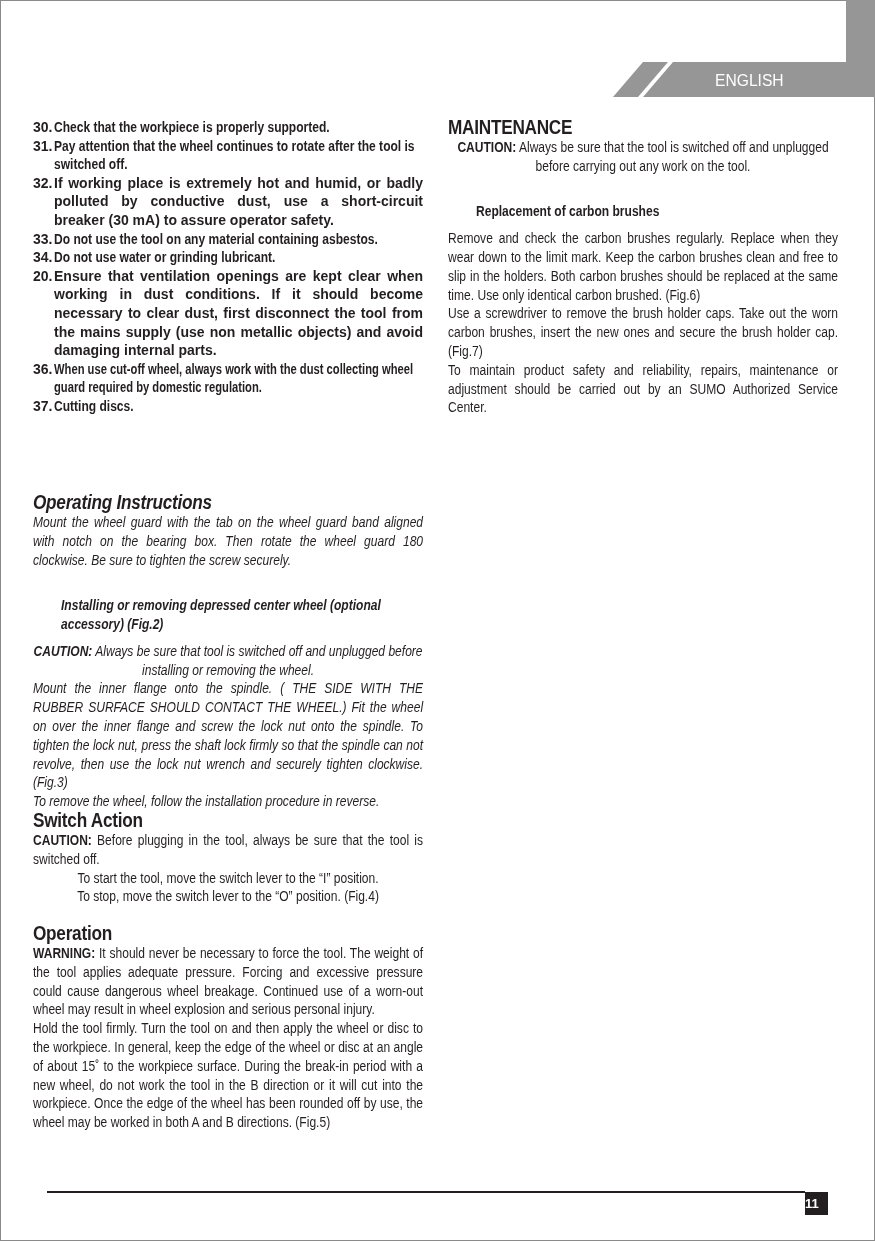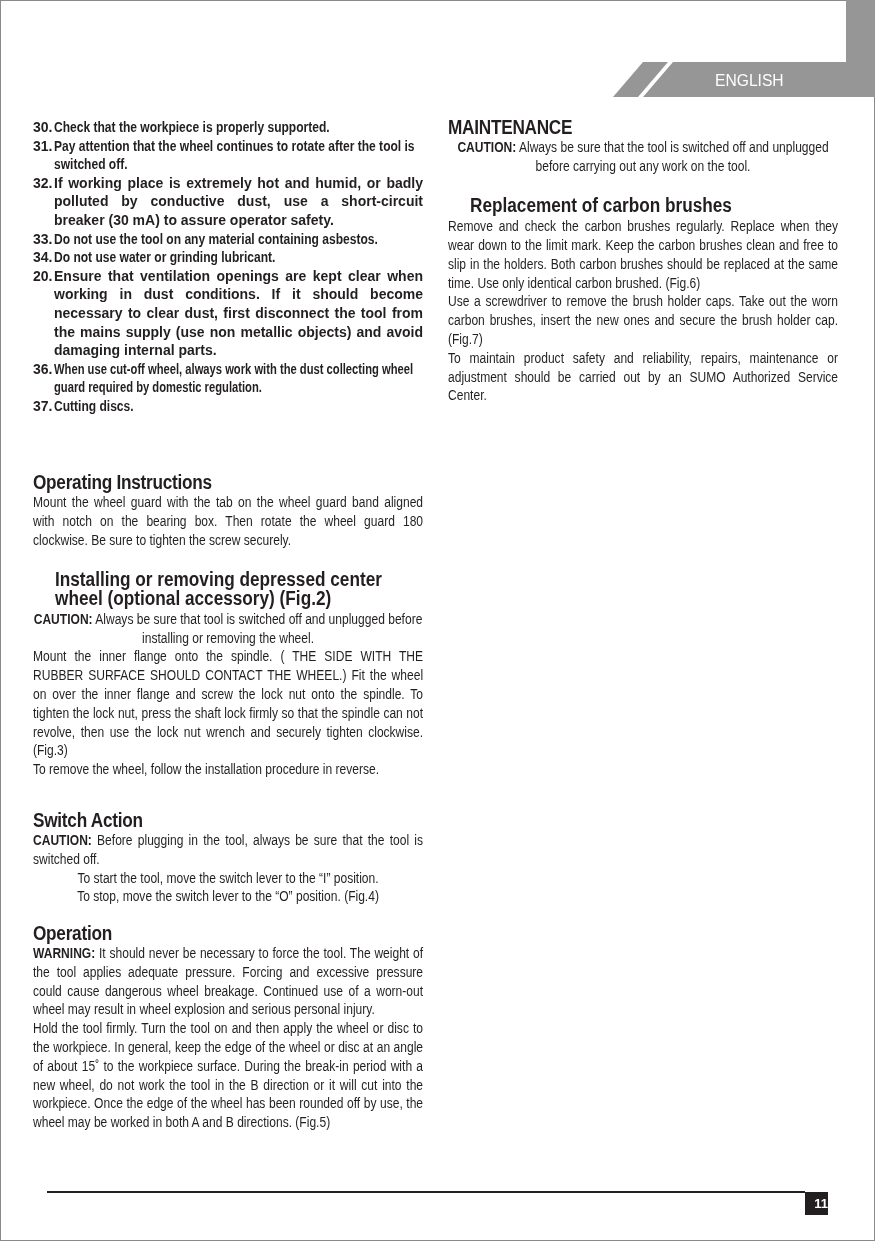--- a/index.html
+++ b/index.html
@@ -15,28 +15,28 @@
   .col-right { left: 448px; }
 
   .narrow { display: inline-block; transform: scaleX(0.86); transform-origin: left top; width: 116.3%; }
 
   .safety-list { position: absolute; left: 33px; top: 118px; width: 390px; margin: 0; padding: 0; list-style: none; }
   .safety-list li { position: relative; padding-left: 21px; font-weight: bold; font-size: 14px; line-height: 18.6px; }
   .safety-list li .num { position: absolute; left: 0; top: 0; text-align: right; }
   .safety-list li .txt { display: block; }
 
   h2.sec { margin: 0; font-size: 20px; font-weight: bold; line-height: 22px; letter-spacing: -0.3px; }
-  h3.sub { margin: 2px; font-size: 20px; font-weight: bold; line-height: 18.8px; padding-left: 20px; }
+  h3.sub { margin: 8px; font-size: 14px; font-weight: bold; line-height: 18.8px; padding-left: 20px; }
   p.body { margin: 0; font-size: 14px; line-height: 18.8px; text-align: justify; }
   p.body.left { text-align: center; }
   .lead { font-weight: bold; }
   .gap { height: 18.8px; }
 
   .footer-rule { position: absolute; left: 47px; top: 1191px; width: 758px; height: 2px; background: #231f20; }
-  .page-num { position: absolute; left: 805px; top: 1192px; width: 23px; height: 23px; background: #231f20; color: #ffffff; font-size: 13px; font-weight: bold; line-height: 23px; text-align: right; }
+  .page-num { position: absolute; left: 805px; top: 1192px; width: 23px; height: 23px; background: #231f20; color: #ffffff; font-size: 13px; font-weight: bold; line-height: 23px; text-align: left; }
 </style>
 </head>
 <body>
 
 <div class="page-frame"></div>
 
 <div class="side-tab"></div>
 <div class="banner">
   <svg width="262" height="35" viewBox="0 0 262 35">
     <polygon points="30,0 55,0 25,35 0,35" fill="#969696"></polygon>
@@ -83,21 +83,21 @@
 <div class="col col-right" style="top:116px;">
   <h2 class="sec"><span class="narrow">MAINTENANCE</span></h2>
   <p class="body left"><span class="narrow"><span class="lead">CAUTION:</span><span>  Always be sure that the tool is switched off and unplugged before carrying out any work on the tool.</span></span></p>
   <div class="gap"></div>
   <h3 class="sub"><span class="narrow">Replacement of carbon brushes</span></h3>
   <p class="body"><span class="narrow" style="text-align:justify">Remove and check the carbon brushes regularly. Replace when they wear down to the limit mark. Keep the carbon brushes clean and free to slip in the holders. Both carbon brushes should be replaced at the same time. Use only identical carbon brushed. (Fig.6)</span></p>
   <p class="body"><span class="narrow" style="text-align:justify">Use a screwdriver to remove the brush holder caps. Take out the worn carbon brushes, insert the new ones and secure the brush holder cap. (Fig.7)</span></p>
   <p class="body"><span class="narrow" style="text-align:justify">To maintain product safety and reliability, repairs, maintenance or adjustment should be carried out by an SUMO Authorized Service Center.</span></p>
 </div>
 
-<div class="col col-left" style="top:471px;">
+<div class="col col-left" style="top:491px;font-style:italic;">
   <h2 class="sec"><span class="narrow">Operating Instructions</span></h2>
   <p class="body"><span class="narrow" style="text-align:justify">Mount the wheel guard with the tab on the wheel guard band aligned with notch on the bearing box. Then rotate the wheel guard 180 clockwise. Be sure to tighten the screw securely.</span></p>
   <div class="gap"></div>
   <h3 class="sub"><span class="narrow">Installing or removing depressed center wheel (optional accessory) (Fig.2)</span></h3>
   <p class="body left"><span class="narrow"><span class="lead">CAUTION:</span><span> Always be sure that tool is switched off and unplugged before installing or removing the wheel.</span></span></p>
   <p class="body"><span class="narrow" style="text-align:justify">Mount the inner flange onto the spindle. ( THE SIDE WITH THE RUBBER SURFACE SHOULD CONTACT THE WHEEL.) Fit the wheel on over the inner flange and screw the lock nut onto the spindle. To tighten the lock nut, press the shaft lock firmly so that the spindle can not revolve, then use the lock nut wrench and securely tighten clockwise.(Fig.3)</span></p>
   <p class="body"><span class="narrow">To remove the wheel, follow the installation procedure in reverse.</span></p>
 </div>
 
 <div class="col col-left" style="top:809px;">

